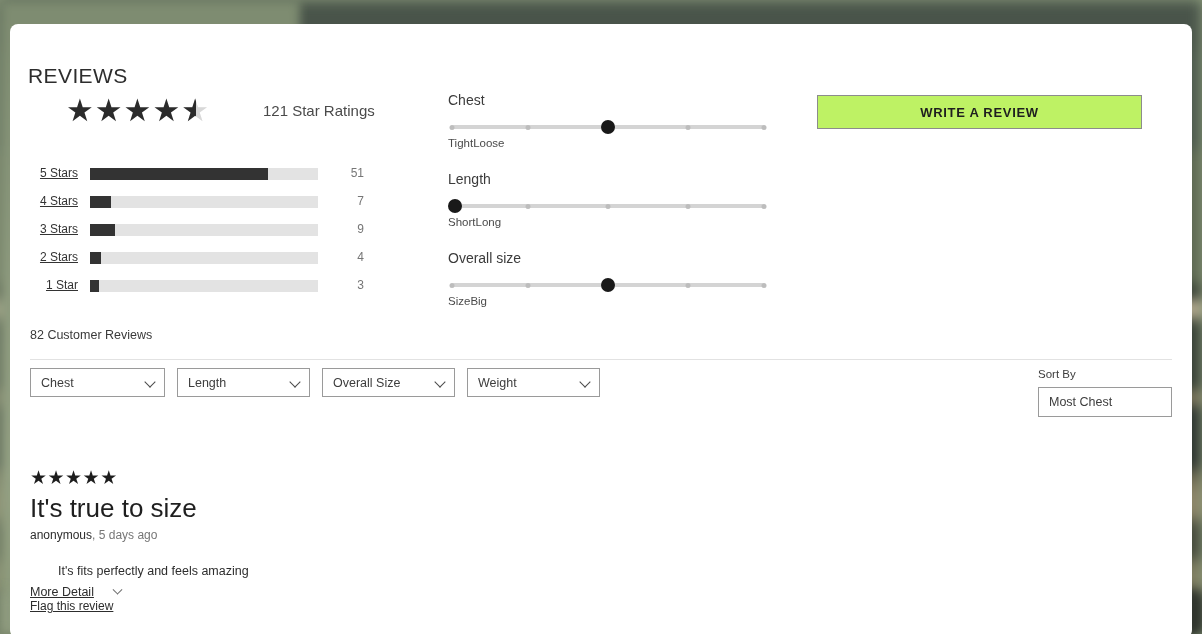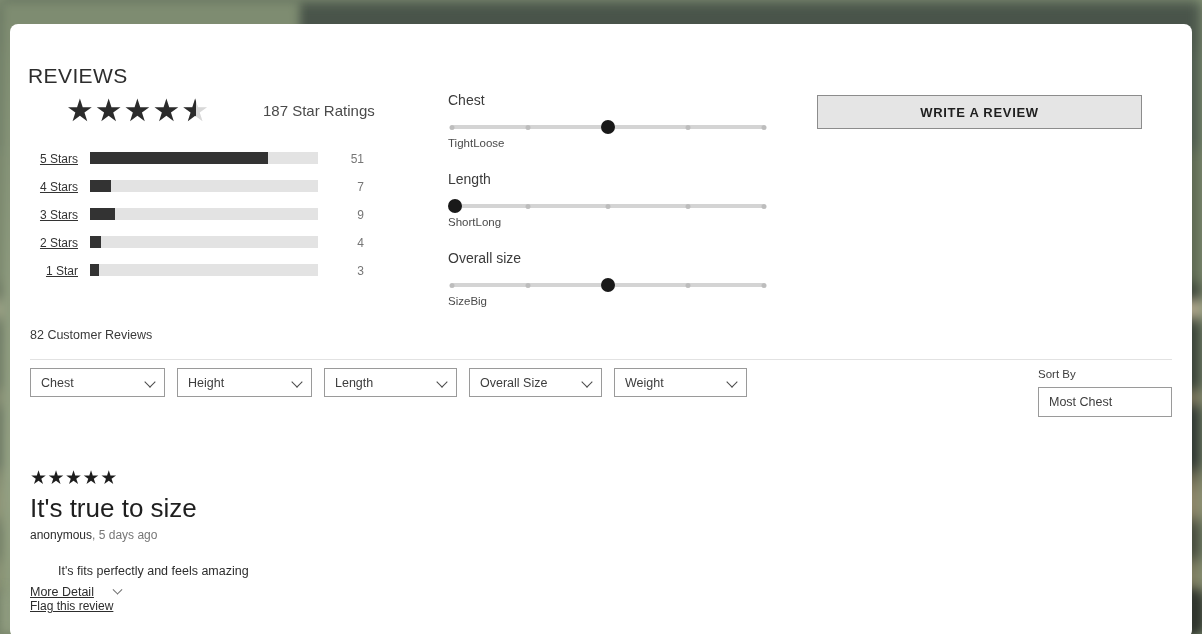--- a/index.html
+++ b/index.html
@@ -127,21 +127,21 @@
   }
 
   #histogram {
     position: absolute;
     left: 0px;
     top: 60px;
     width: 368px;
   }
   .hist-row {
     display: flex;
-    align-items: flex-start;
+    align-items: flex-end;
     height: 28px;
   }
   .hist-label {
     width: 62px;
     text-align: right;
     padding-right: 12px;
     font-size: 12px;
     color: #333;
     text-decoration: underline;
     cursor: pointer;
@@ -219,21 +219,21 @@
     color: #4a4a4a;
   }
 
   
   #write-review-button {
     position: absolute;
     left: 807px;
     top: 71px;
     width: 325px;
     height: 34px;
-    background: #e5e5e5;
+    background: #bef264;
     border: 1px solid #8c8c8c;
     font-family: "Liberation Sans", sans-serif;
     font-size: 13px;
     font-weight: bold;
     letter-spacing: 0.7px;
     color: #1f1f1f;
     cursor: pointer;
   }
 
   
@@ -379,21 +379,21 @@
   <div id="backdrop-left"></div>
   <div id="backdrop-bottomband"></div>
 
   <div id="modal">
     <div class="inner">
 
       <div id="section-title">REVIEWS</div>
 
       <div id="summary">
         <div class="big-stars" id="avg-stars"><span>★</span><span>★</span><span>★</span><span>★</span><span class="half">★</span></div>
-        <div id="ratings-count">187 Star Ratings</div>
+        <div id="ratings-count">121 Star Ratings</div>
         <div id="histogram">
             <div class="hist-row">
               <div class="hist-label">5 Stars</div>
               <div class="hist-track">
                 <div class="hist-fill" style="width:78%"></div>
               </div>
               <div class="hist-value">51</div>
             </div>
             <div class="hist-row">
               <div class="hist-label">4 Stars</div>
@@ -478,24 +478,20 @@
         </div>
 
       <button id="write-review-button">WRITE A REVIEW</button>
 
       <div id="customer-reviews-count">82 Customer Reviews</div>
       <div id="filters-divider"></div>
 
       <div id="filter-row">
           <div class="filter-select" style="width: 135px;">
             <span class="filter-label">Chest</span>
-            <span class="chev"></span>
-          </div>
-          <div class="filter-select" style="width: 135px;">
-            <span class="filter-label">Height</span>
             <span class="chev"></span>
           </div>
           <div class="filter-select" style="width: 133px;">
             <span class="filter-label">Length</span>
             <span class="chev"></span>
           </div>
           <div class="filter-select" style="width: 133px;">
             <span class="filter-label">Overall Size</span>
             <span class="chev"></span>
           </div>

